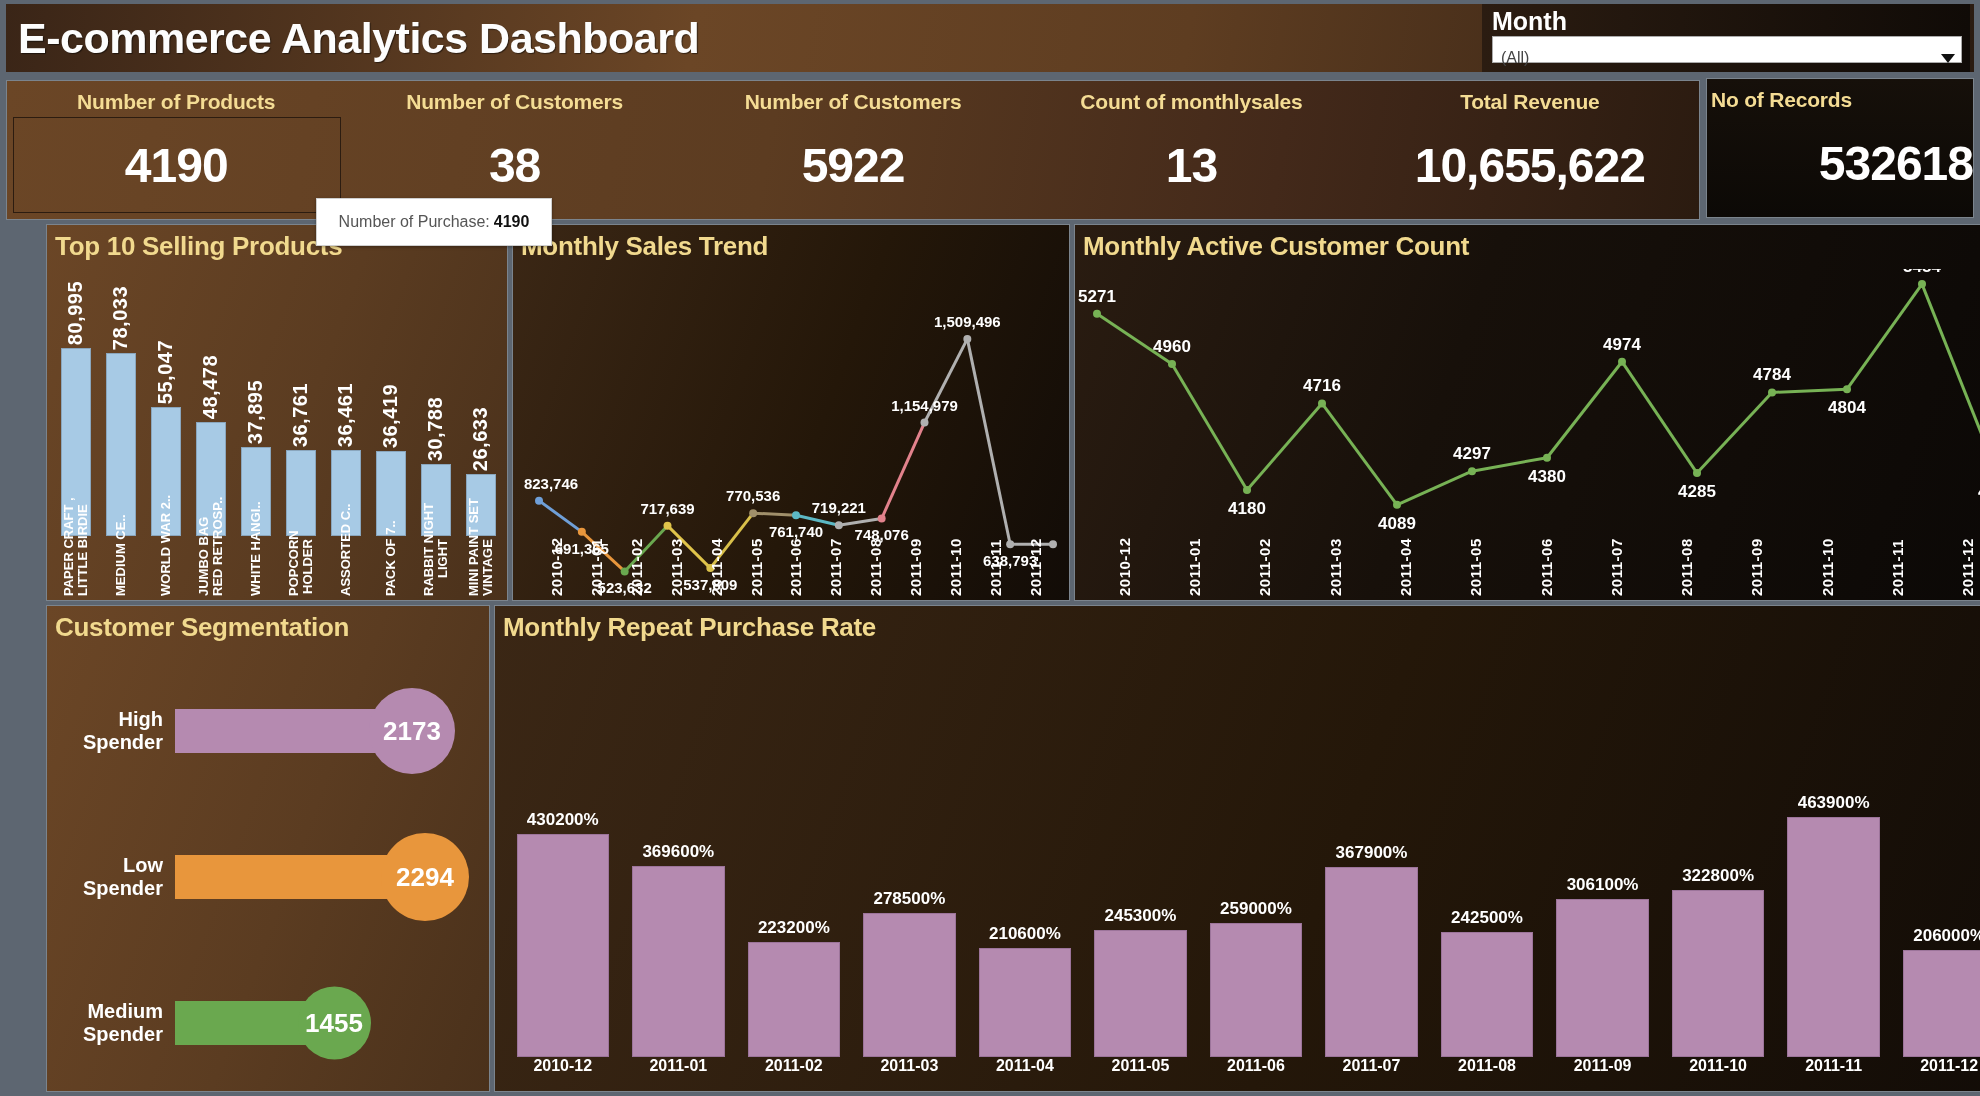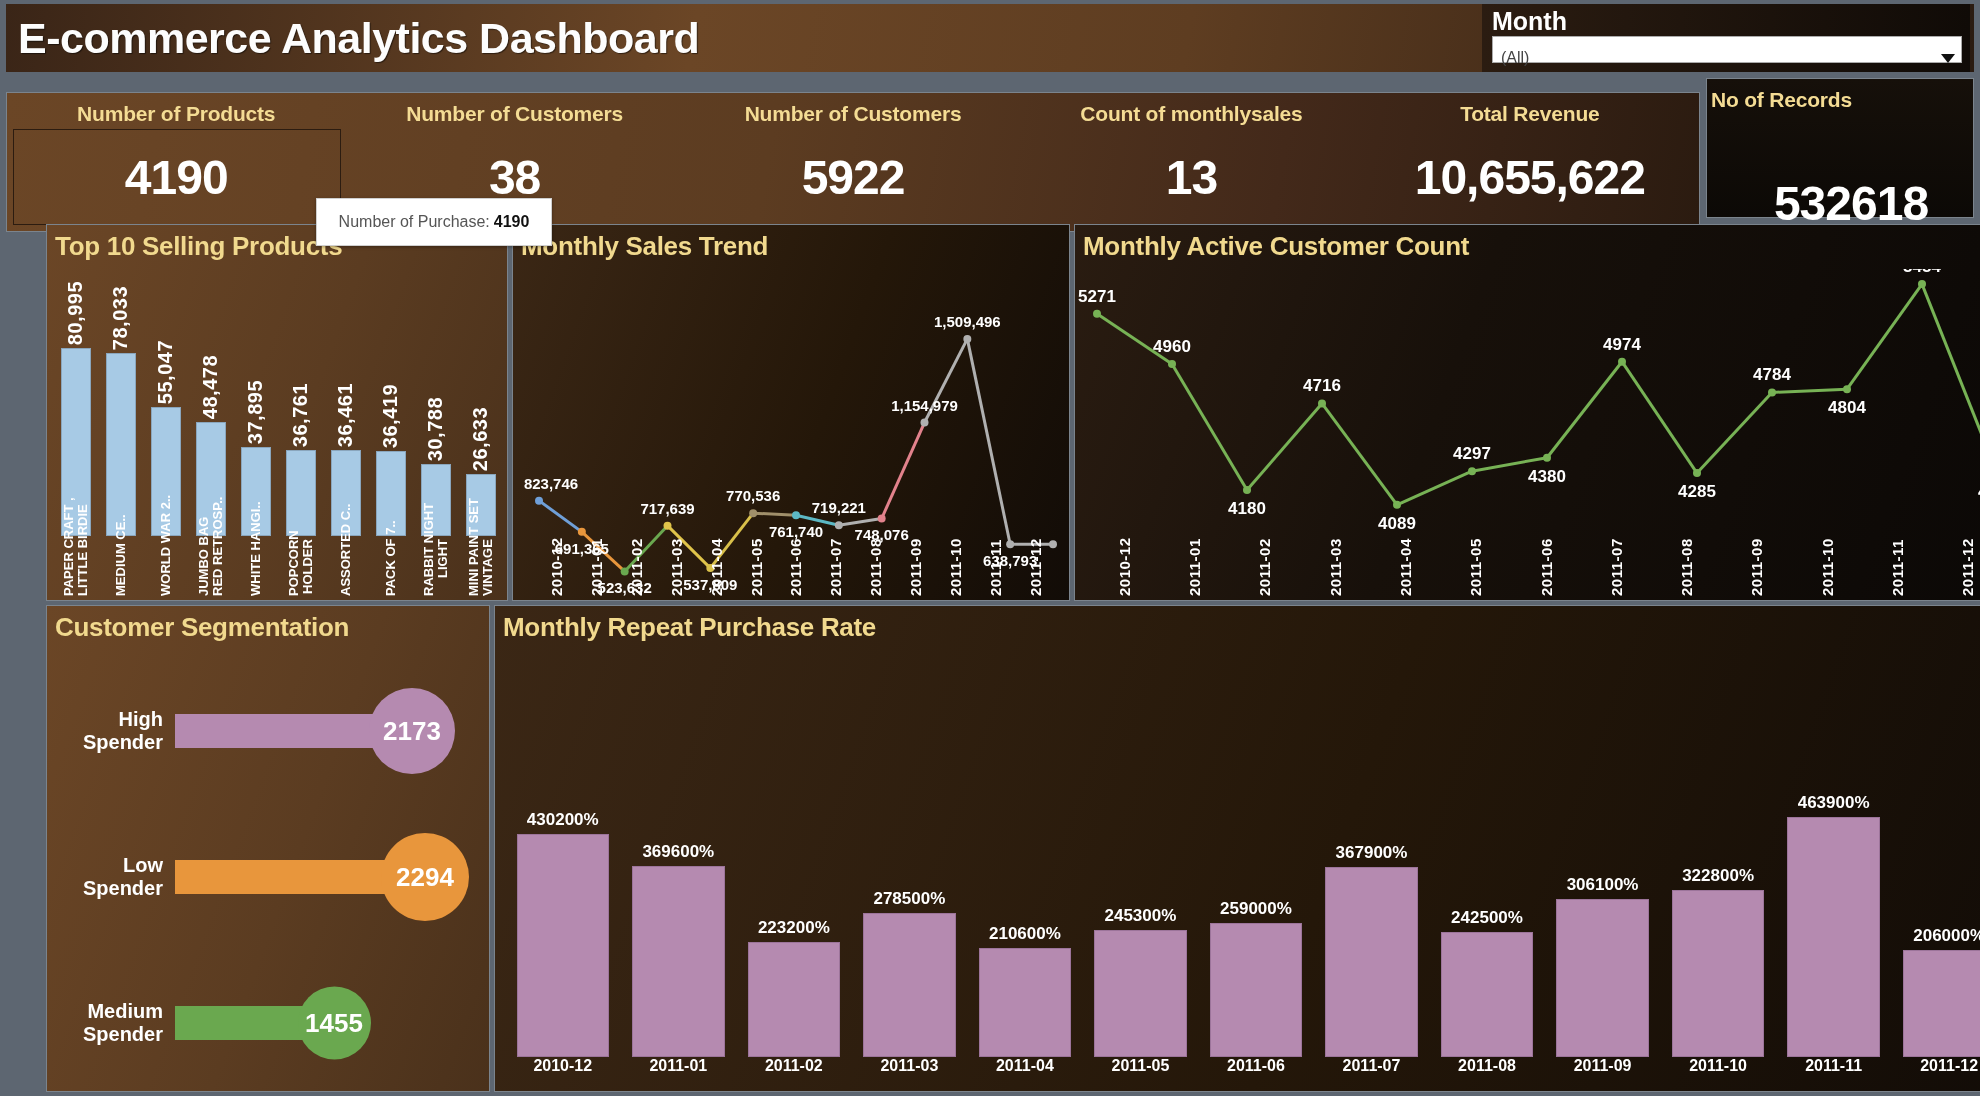--- a/index.html
+++ b/index.html
@@ -30,21 +30,21 @@
   .month-label { color: #fff; font-size: 25px; font-weight: bold; line-height: 30px; }
   .month-select {
     width: 100%; height: 27px; background: #fff; border: 1px solid #aaa;
     display: flex; align-items: center; justify-content: space-between;
     padding: 17px 6px 0 8px; font-size: 16px; color: #444;
   }
   .caret { width: 0; height: 0; border-left: 7px solid transparent; border-right: 7px solid transparent; border-top: 9px solid #111; }
 
   
   .kpi-strip {
-    position: absolute; left: 6px; top: 92px; width: 1694px; height: 140px;
+    position: absolute; left: 6px; top: 80px; width: 1694px; height: 140px;
     background: linear-gradient(100deg, #6b4626 0%, #5c3c21 45%, #43291a 75%, #2b1b10 100%);
     border: 1px solid #7b848d;
     display: flex;
   }
   .kpi { flex: 1; position: relative; }
   .kpi-title {
     text-align: center; color: #f4dc94; font-size: 21px; font-weight: bold;
     padding-top: 9px; letter-spacing: -0.2px; white-space: nowrap;
   }
   .kpi-value {
@@ -55,21 +55,21 @@
   .kpi.selected::after {
     content: ""; position: absolute; left: 6px; right: 4px; top: 36px; bottom: 6px;
     border: 1px solid #2c1c10; pointer-events: none;
   }
   .kpi-records {
     position: absolute; left: 1706px; top: 78px; width: 268px; height: 140px;
     background: linear-gradient(180deg,#16100a 0%, #0c0906 100%);
     border: 1px solid #7b848d;
   }
   .kpi-records .kpi-title { text-align: left; padding-left: 4px; }
-  .kpi-records .kpi-value { text-align: center; padding-left: 22px; margin-top: 40px; }
+  .kpi-records .kpi-value { text-align: right; padding-left: 22px; }
 
   .tooltip {
     position: absolute; left: 316px; top: 198px; width: 236px; height: 48px;
     background: #fff; border: 1px solid #cfcfcf;
     display: flex; align-items: center; justify-content: center;
     font-size: 16px; color: #555; z-index: 40;
     box-shadow: 0 1px 3px rgba(0,0,0,.35);
   }
   .tooltip b { color: #111; margin-left: 4px; }
 
@@ -111,21 +111,21 @@
     writing-mode: vertical-rl; transform: rotate(180deg);
     color: #fff; font-size: 15px; font-weight: bold; letter-spacing: .5px;
   }
   .axis-row { position: absolute; display: flex; }
   .axis-cell { flex: 1; display: flex; justify-content: center; }
 
   
   .seg-rows { position: absolute; left: 0; top: 52px; right: 0; bottom: 0; }
   .seg-row { position: relative; height: 146px; display: flex; align-items: center; }
   .seg-label { width: 128px; text-align: right; color: #fff; font-size: 20px; font-weight: bold; padding-right: 12px; }
-  .seg-bar { height: 34px; border-radius: 0; position: relative; }
+  .seg-bar { height: 44px; border-radius: 0; position: relative; }
   .seg-dot {
     position: absolute; top: 50%; transform: translateY(-50%);
     border-radius: 50%; display: flex; align-items: center; justify-content: center;
     color: #fff; font-size: 26px; font-weight: bold;
   }
 
   
   .rp-wrap { position: absolute; left: 10px; right: 6px; top: 54px; bottom: 2px; }
   .rp-plot { position: absolute; left: 0; right: 0; top: 0; bottom: 32px; display: flex; align-items: flex-end; }
   .rp-col { flex: 1; display: flex; flex-direction: column; align-items: center; justify-content: flex-end; height: 100%; }

